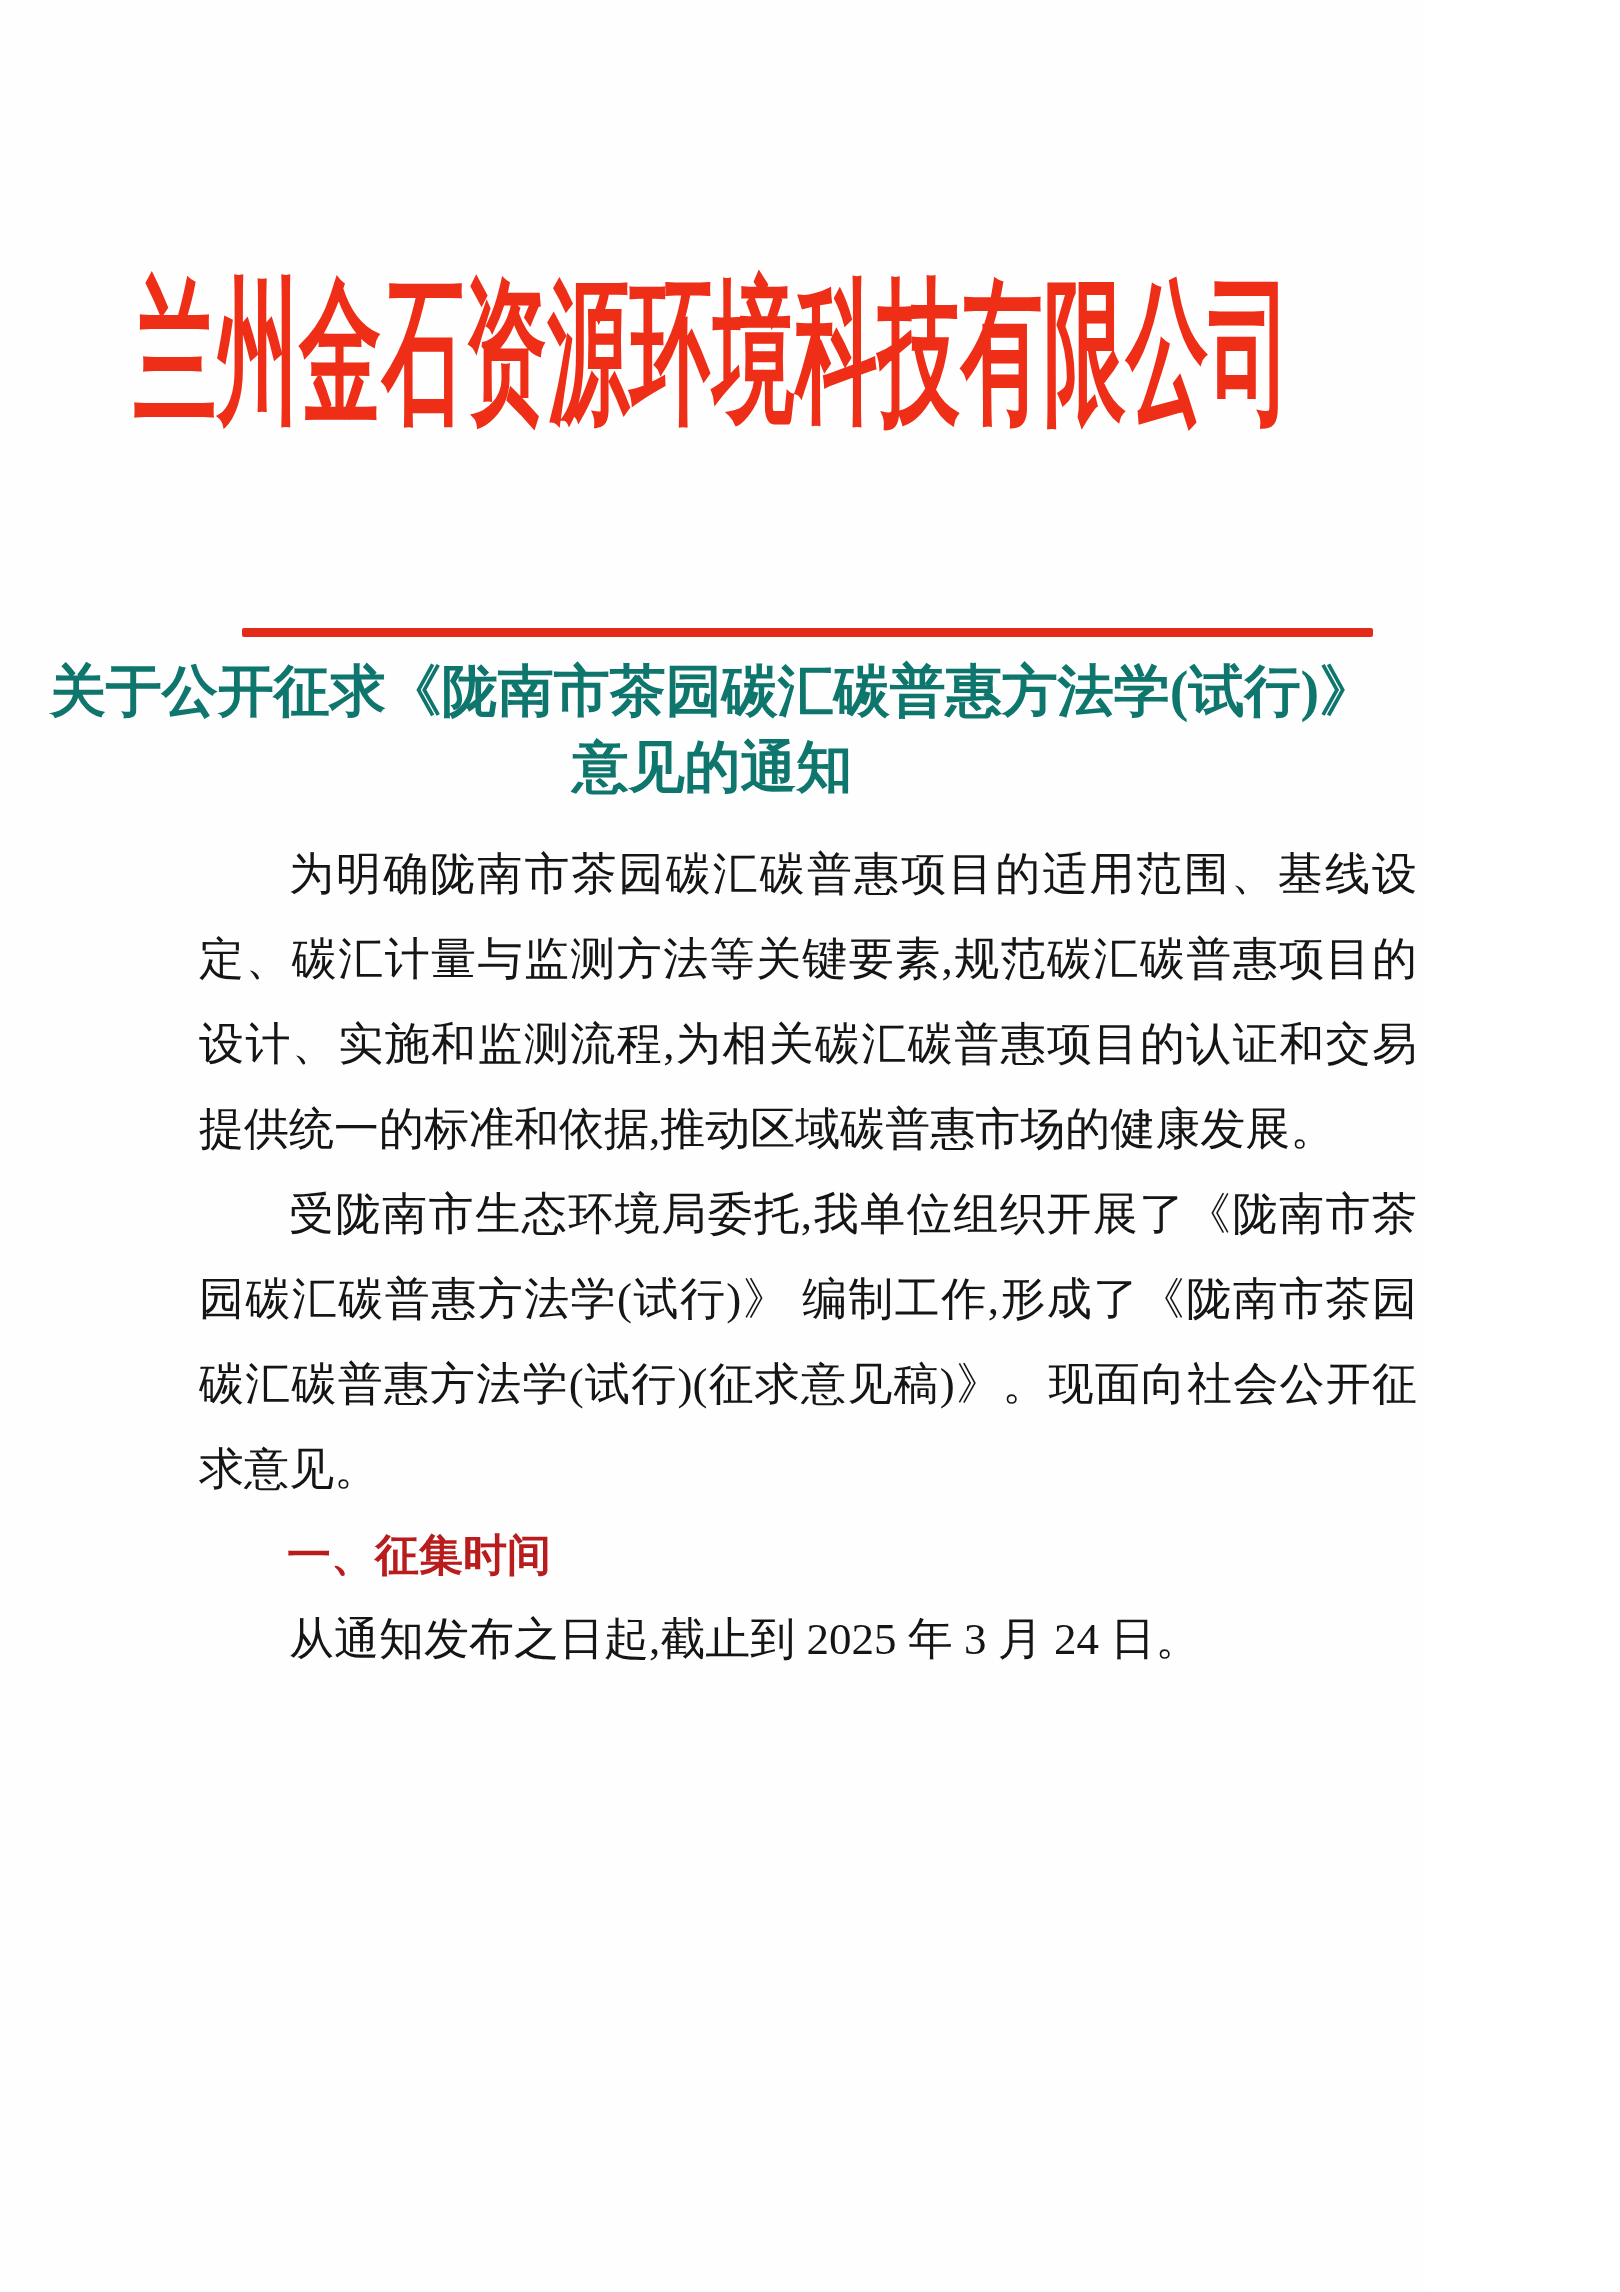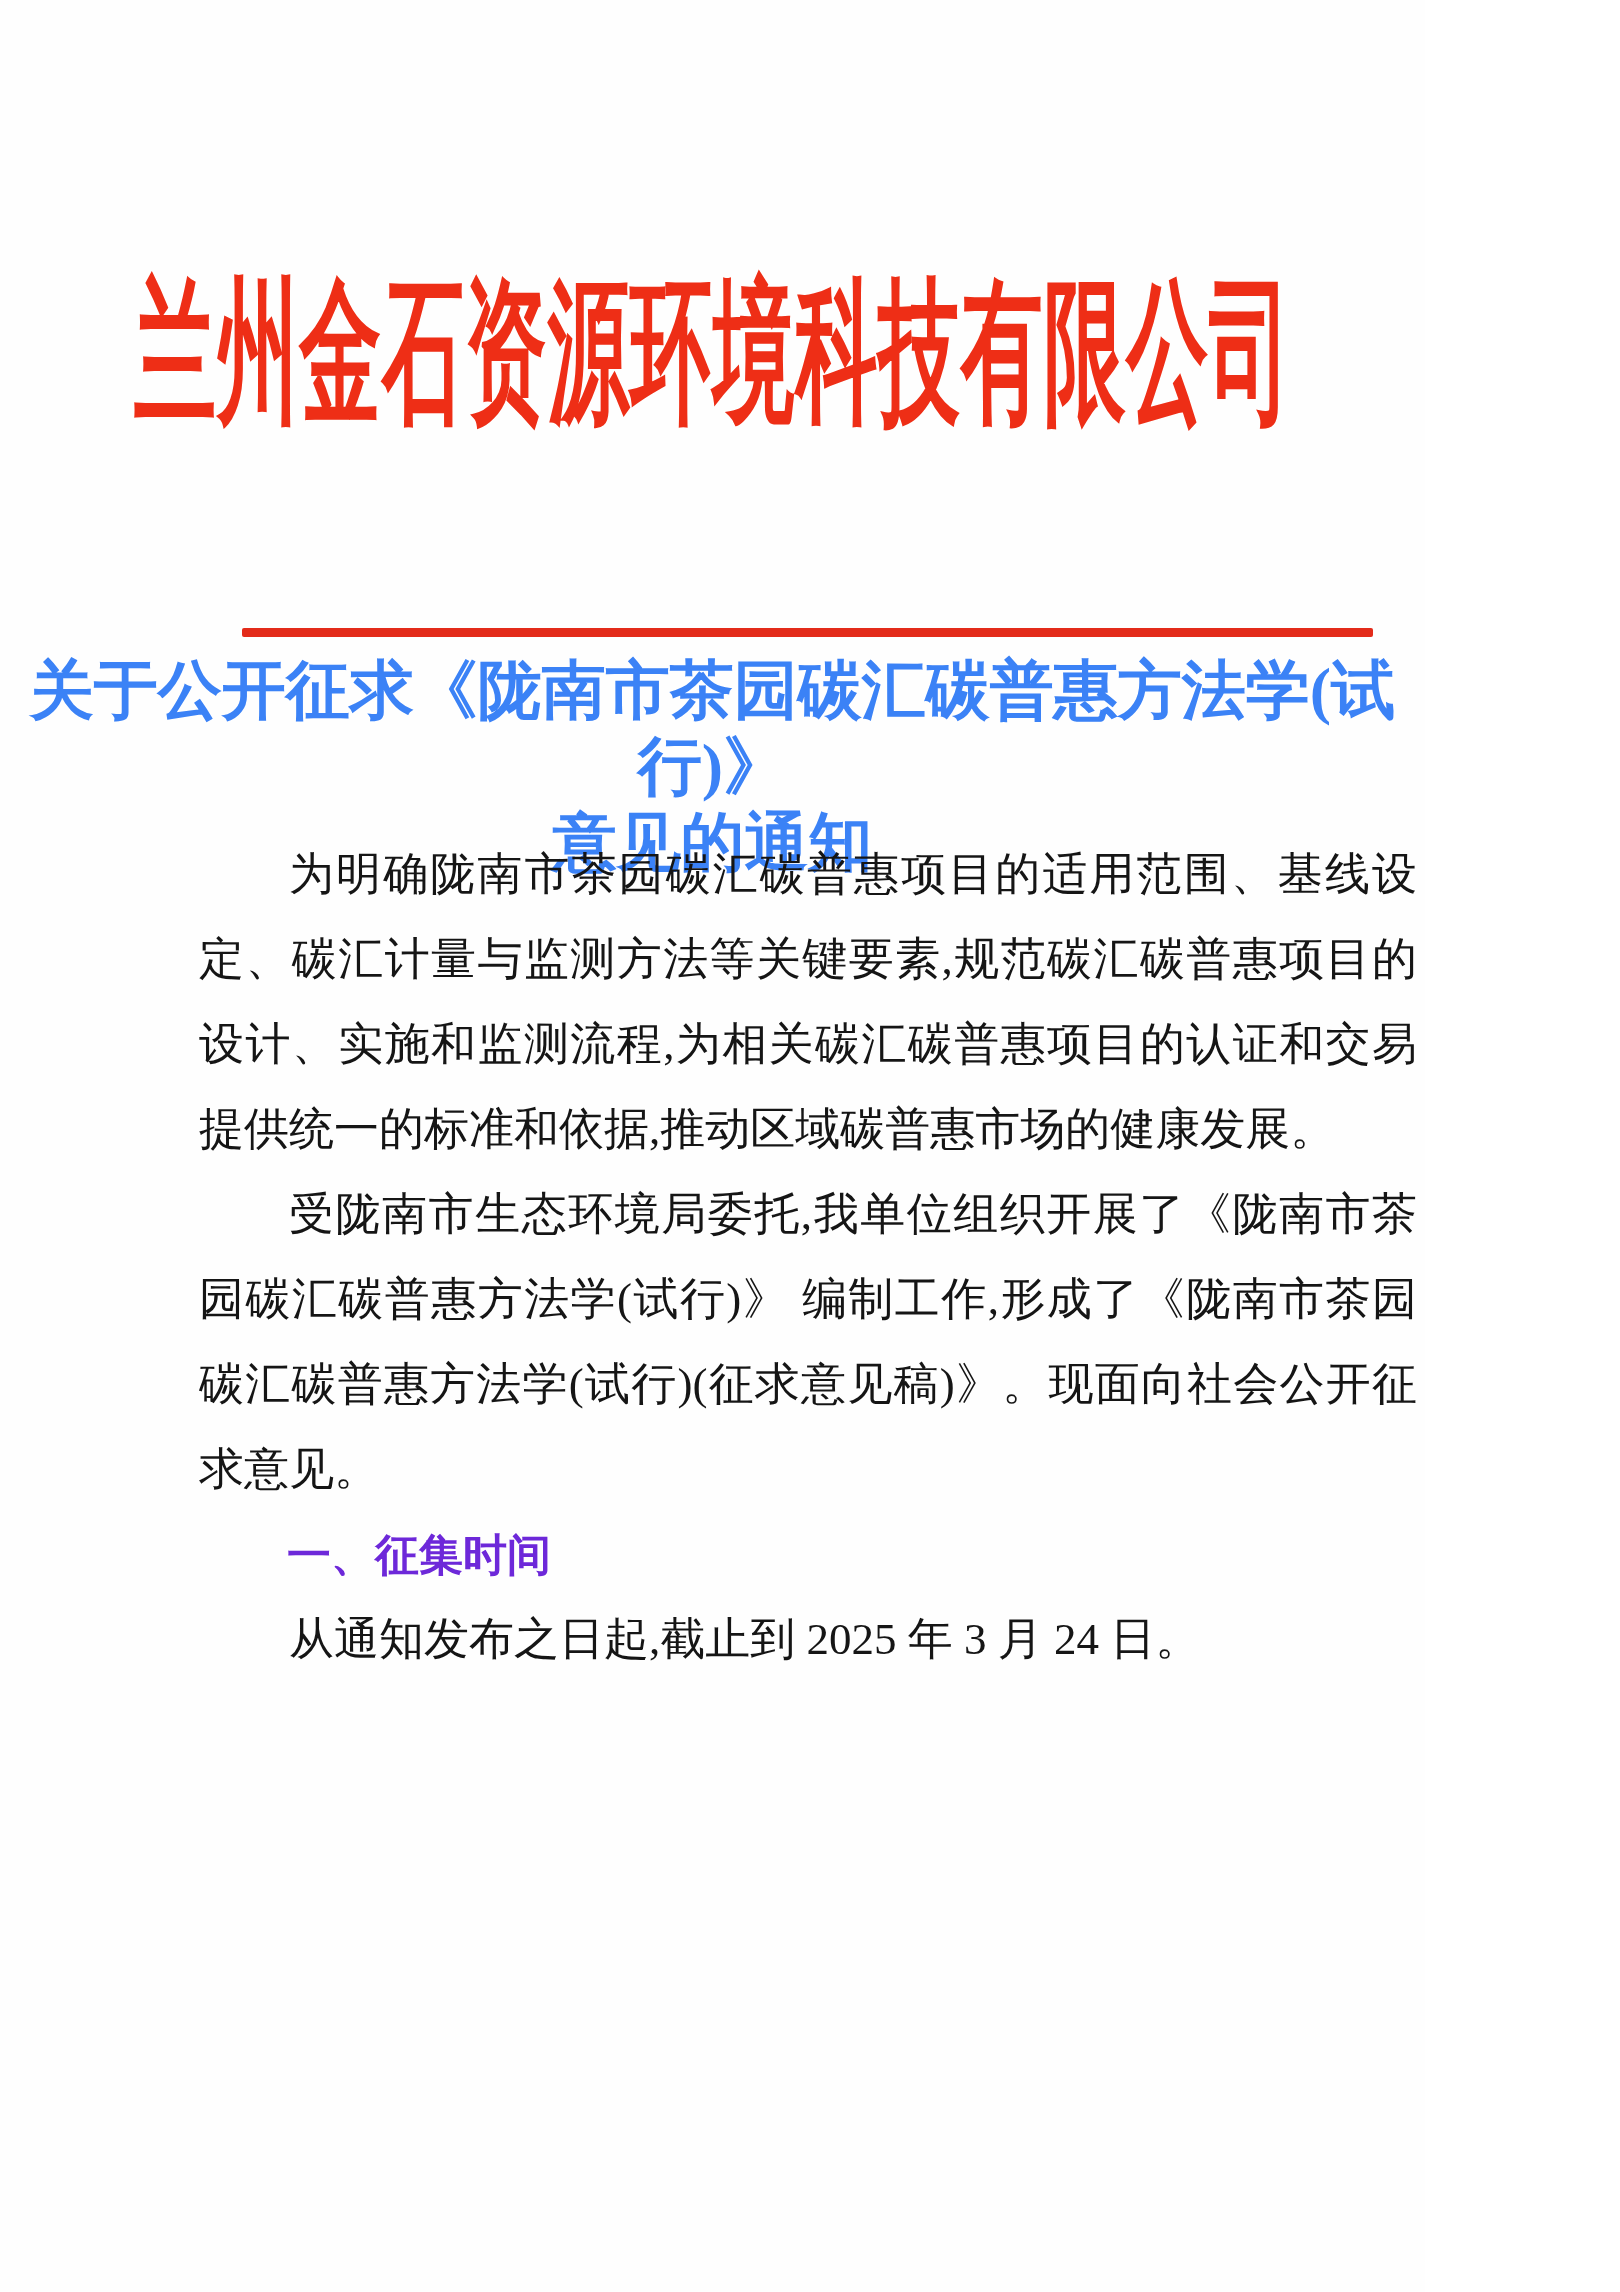--- a/index.html
+++ b/index.html
@@ -54,23 +54,23 @@
     border-radius: 2px;
   }
   
   .title-block {
     position: absolute;
     top: 653px;
     left: 0;
     right: 0;
     text-align: center;
     font-weight: 700;
-    font-size: 64px;
+    font-size: 56px;
     line-height: 76px;
-    color: #3b82f6;
+    color: #0f766e;
     letter-spacing: 0px;
   }
   
   .body-block {
     position: absolute;
     top: 832px;
     left: 199px;
     width: 1218px;
     font-size: 45px;
     line-height: 85px;
@@ -83,21 +83,21 @@
     text-justify: inter-ideograph;
     word-break: break-all;
   }
   .section-heading {
     margin: 0;
     font-family: "Liberation Sans", "DejaVu Sans", sans-serif;
     font-weight: 700;
     font-size: 44px;
     line-height: 85px;
     text-indent: 2em;
-    color: #6d28d9;
+    color: #b91c1c;
   }
 </style>
 </head>
 <body>
 
 <div class="page">
 
   <div class="letterhead-wrap">
     <div class="letterhead">兰州金石资源环境科技有限公司</div>
   </div>

